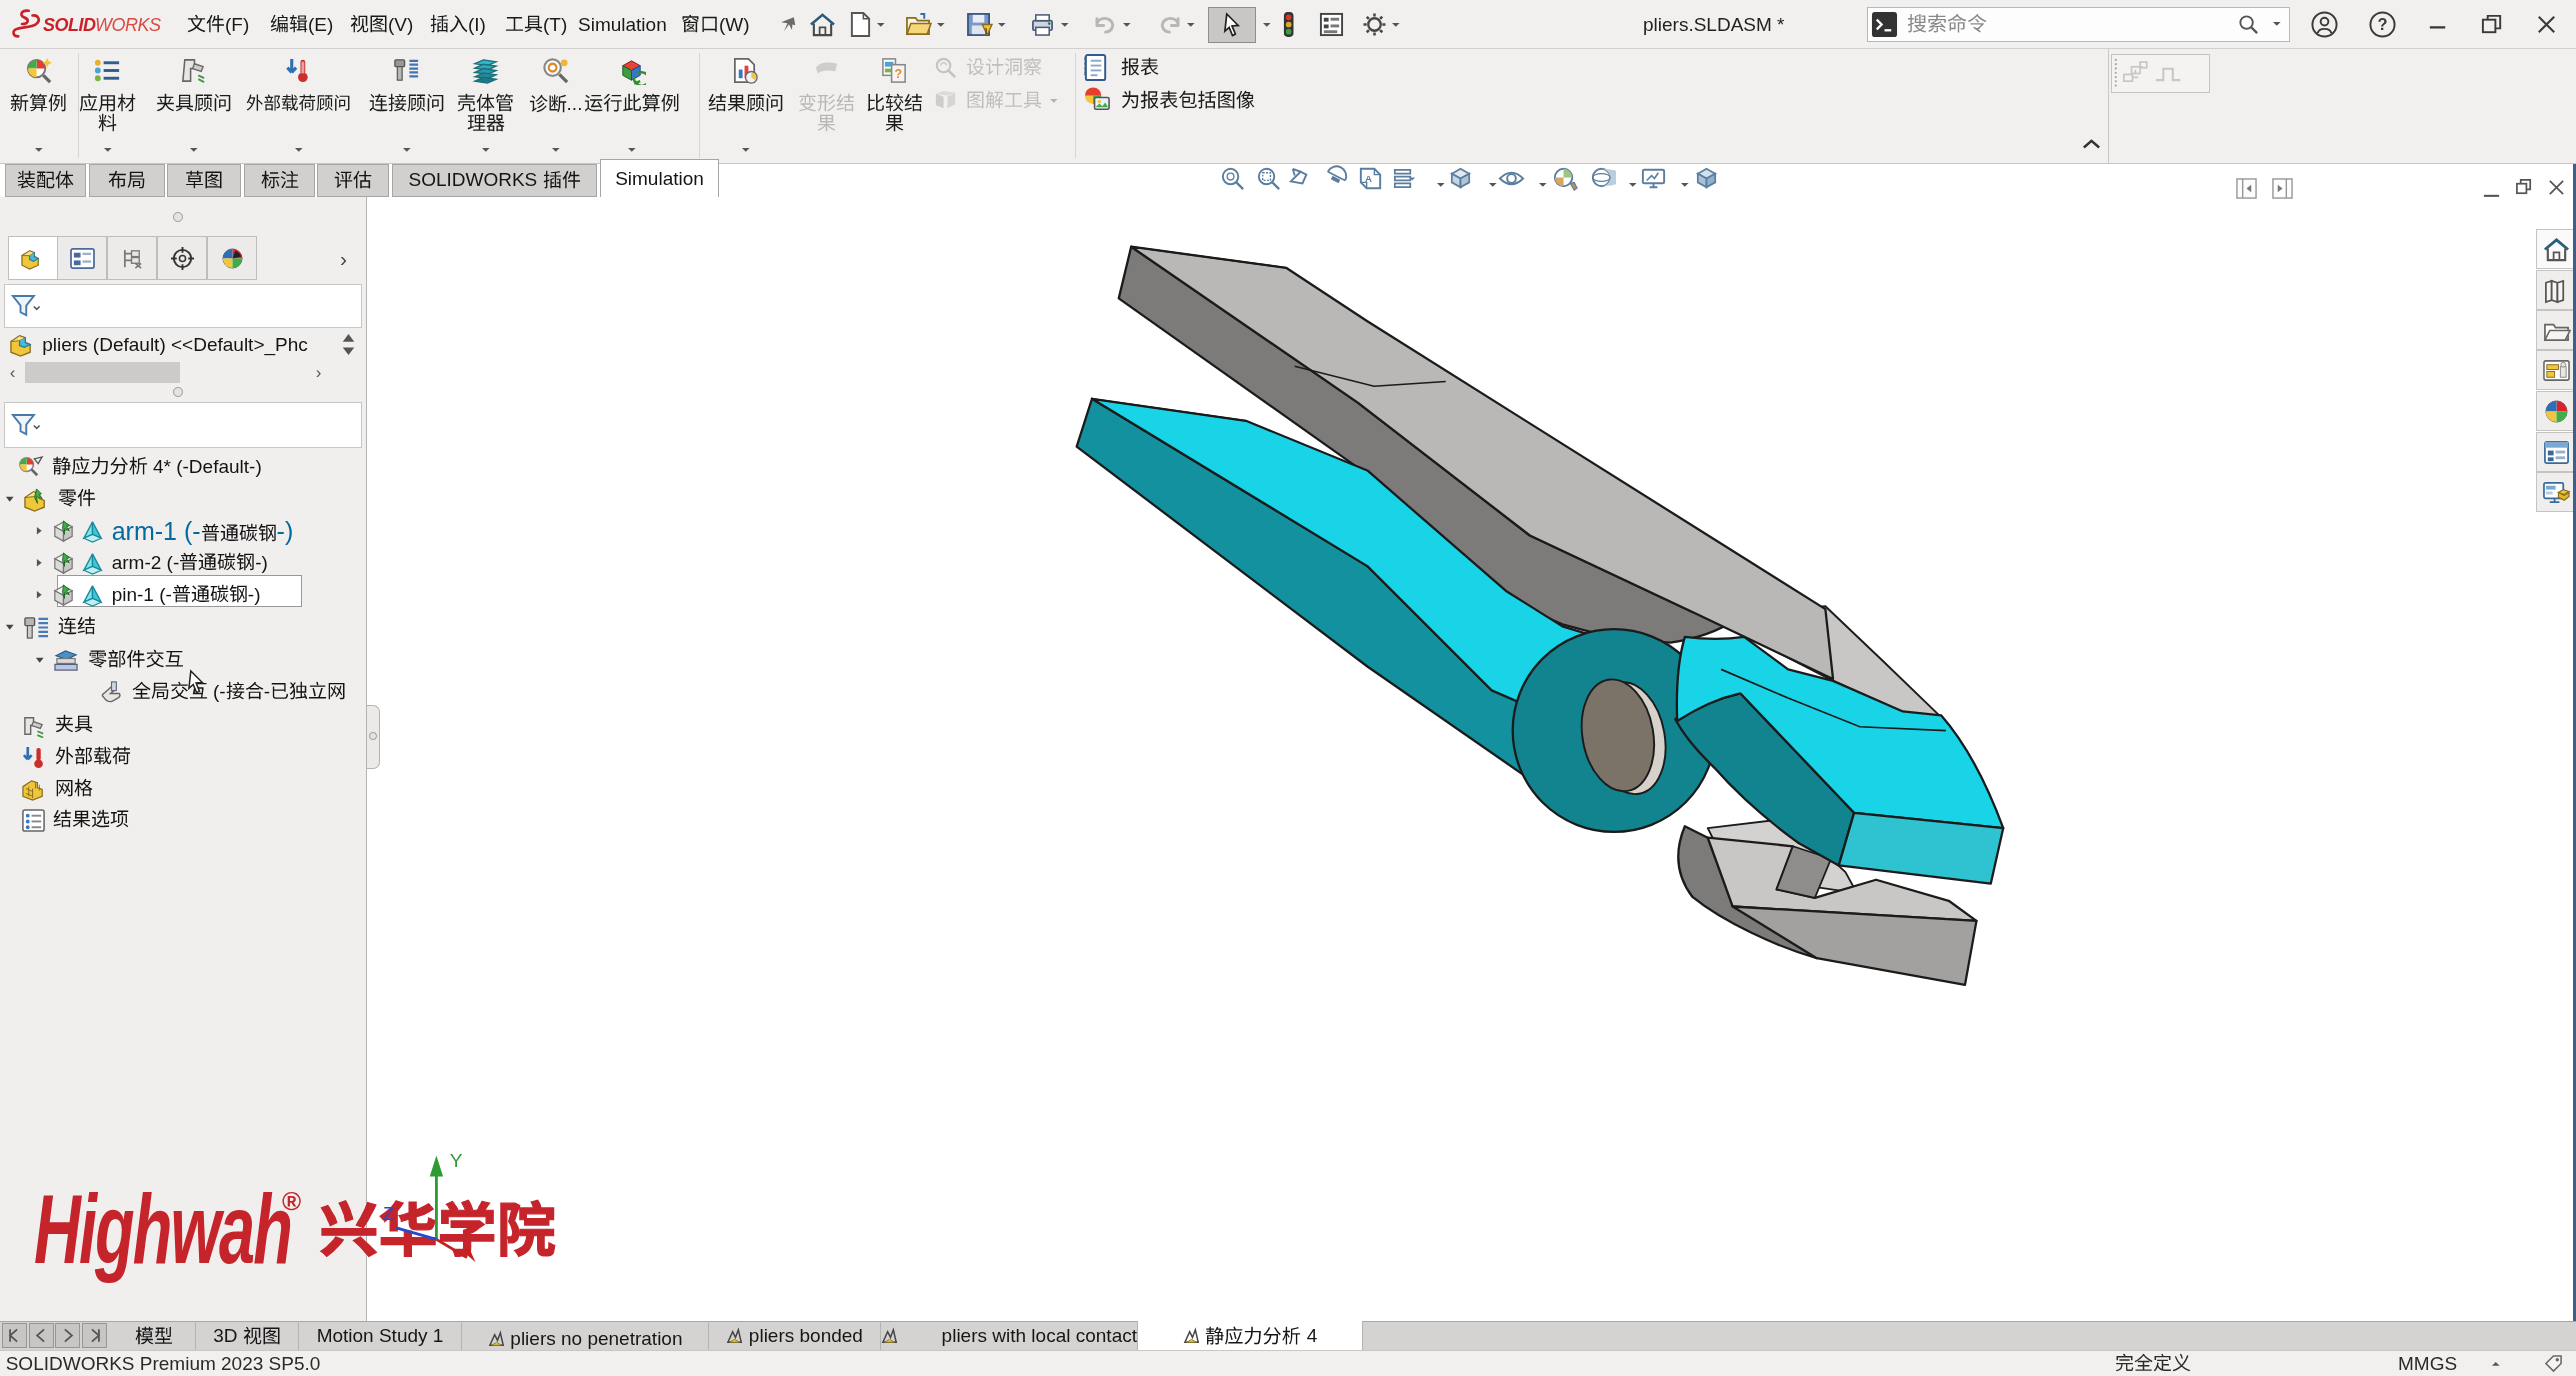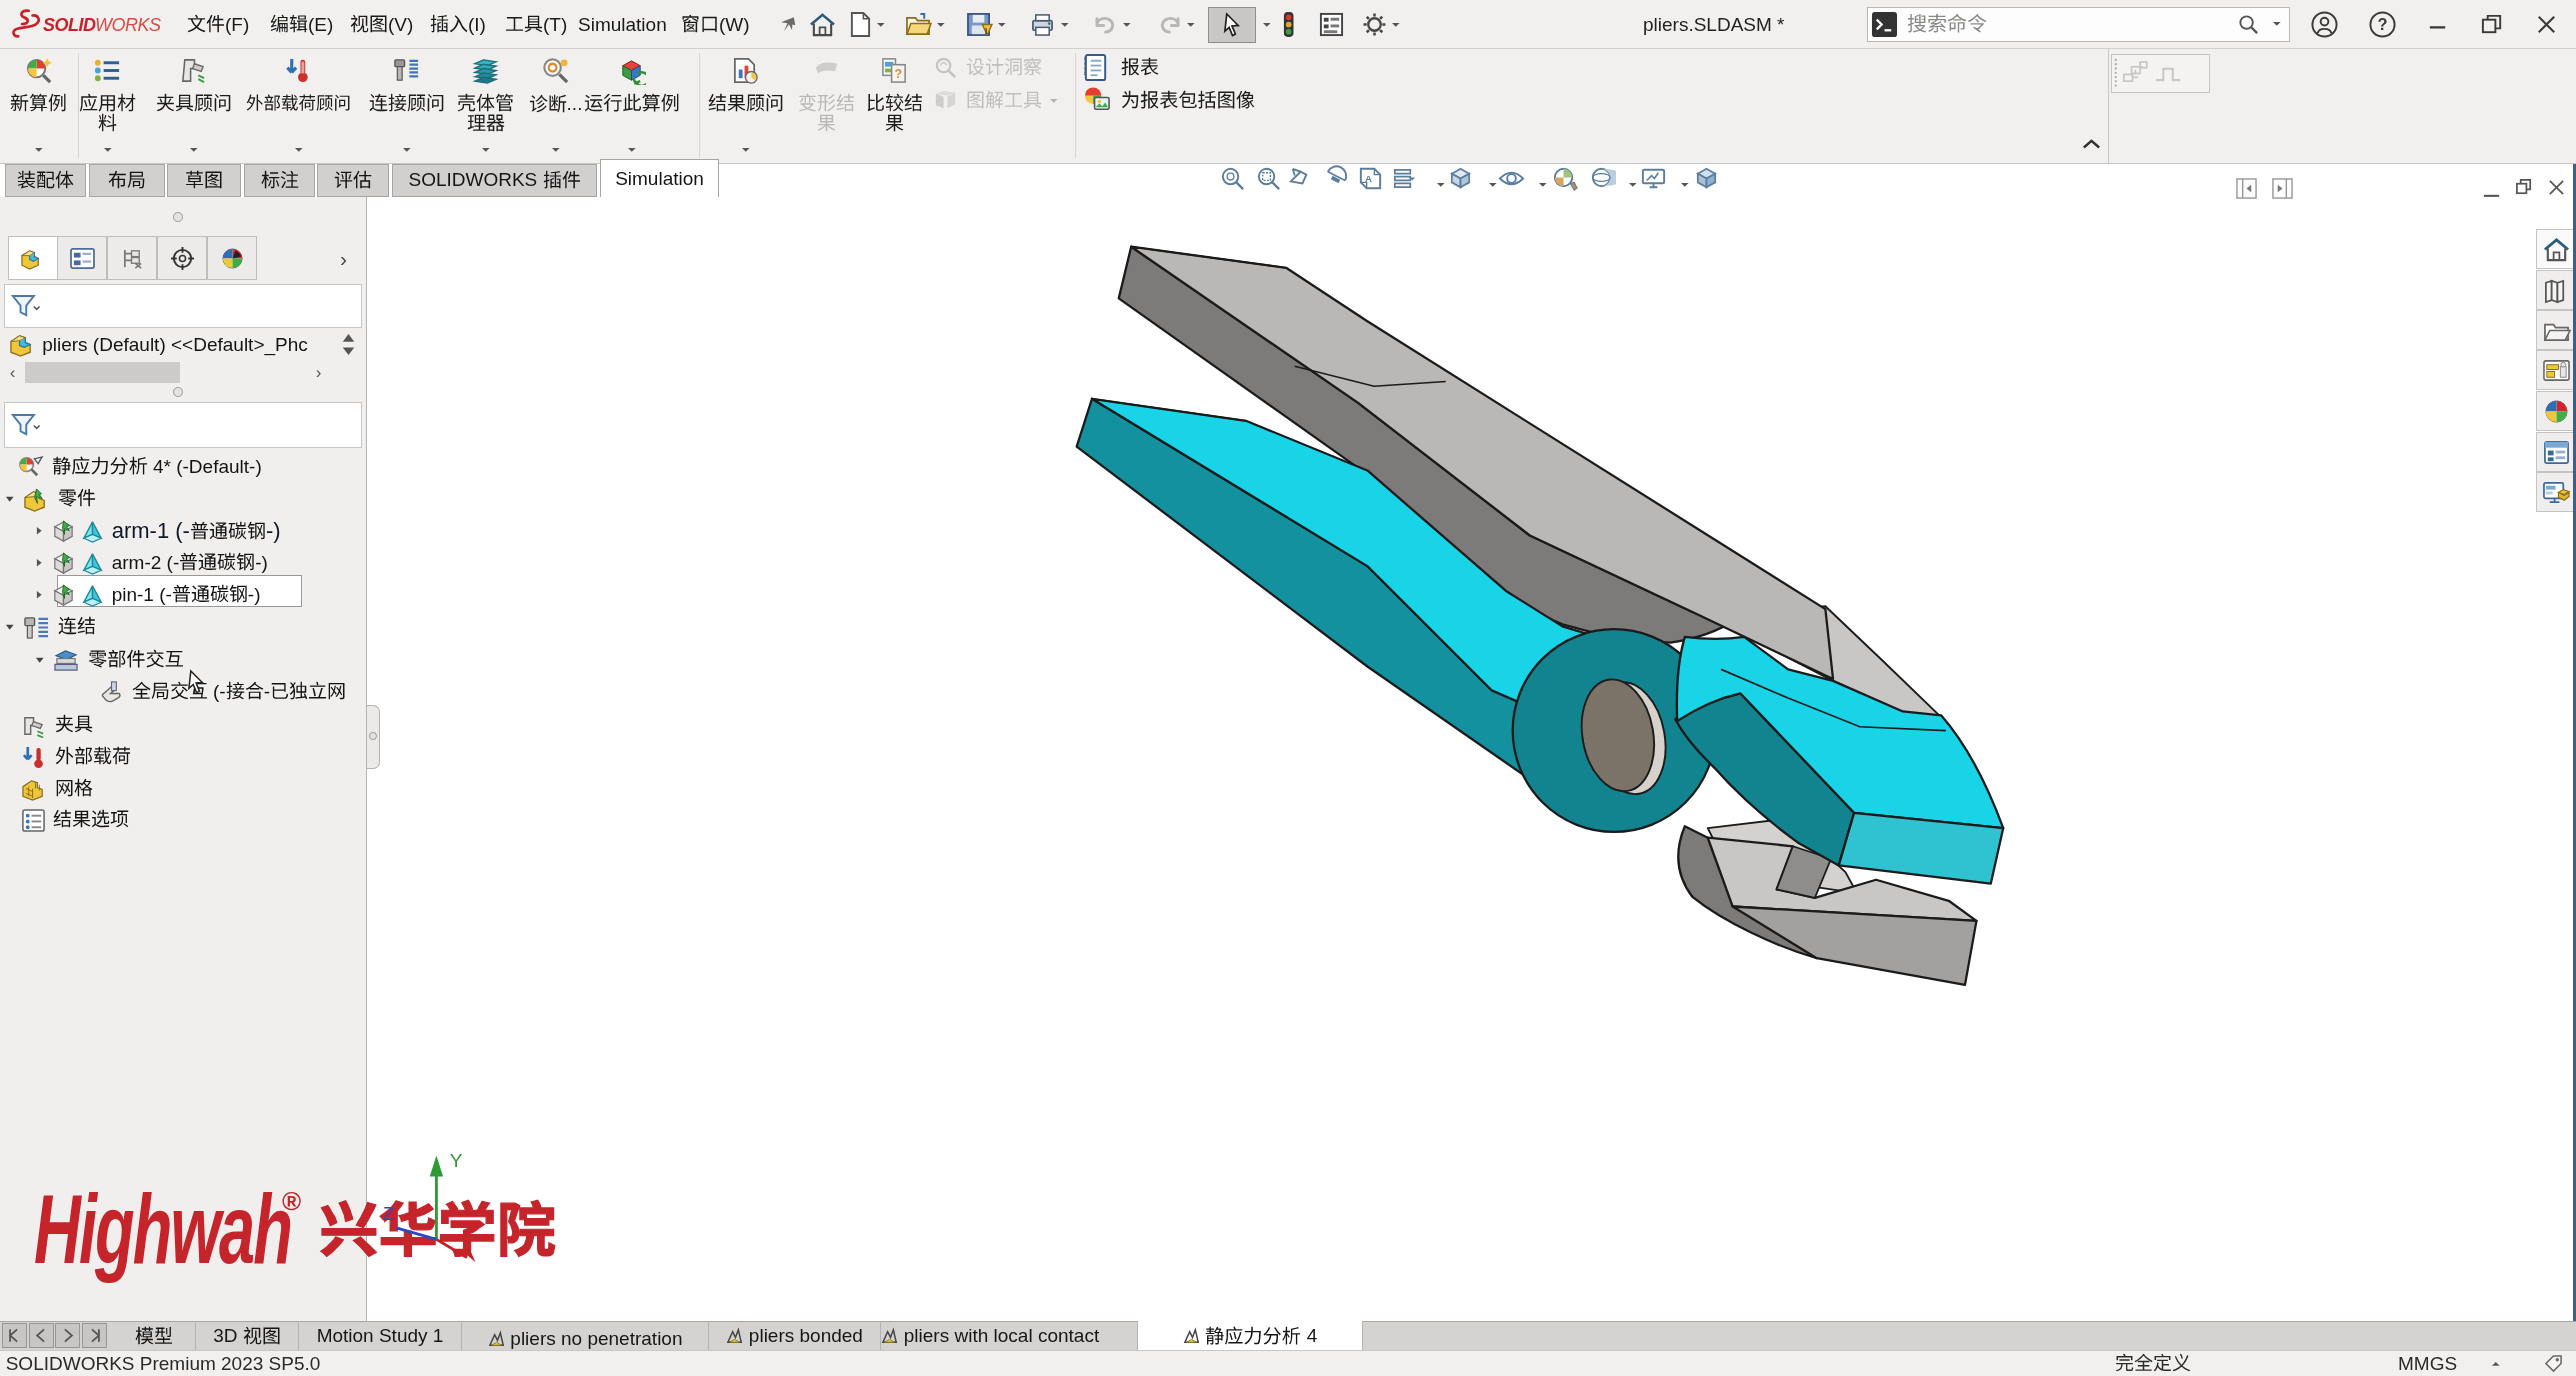--- a/index.html
+++ b/index.html
@@ -832,21 +832,21 @@
       <path d="M13 2 l6 5 -3 1 3 4 -5 -2 0 6 -2 -6 z" fill="#3fae49" stroke="#1e6a22" stroke-width="1"></path>
     </svg>
     <span style="width:4.8px"></span>
     <svg width="23" height="25" viewBox="0 0 24 26" style="">
       <path d="M12 3 L3 20 L12 16 Z" fill="#7ee4ef" stroke="#1a8a9a" stroke-width="1.4"></path>
       <path d="M12 3 L21 20 L12 16 Z" fill="#3ec8da" stroke="#1a8a9a" stroke-width="1.4"></path>
       <path d="M3 20 L12 16 L21 20 L12 24 Z" fill="#bdf0f6" stroke="#1a8a9a" stroke-width="1.2"></path>
     </svg>
     <span style="width:4.8px"></span>
     <span style="width:2.9px"></span>
-    <span style="font-size:22px;color:#0f172a;white-space:nowrap"><span>arm-1&nbsp;(-</span><svg style="vertical-align:-3.8px" width="76" height="20.7" viewBox="0 -88 400 108" fill="#141414">
+    <span style="font-size:25px;color:#0369a1;white-space:nowrap"><span>arm-1&nbsp;(-</span><svg style="vertical-align:-3.8px" width="76" height="20.7" viewBox="0 -88 400 108" fill="#141414">
         <use href="#c666e" x="0"></use>
         <use href="#c901a" x="100"></use>
         <use href="#c78b3" x="200"></use>
         <use href="#c94a2" x="300"></use>
       </svg><span>-)</span></span>
   </div>
 <div class="abs row" style="left:0;top:547px;height:32px;width:402px">
     <span style="width:34px"></span>
     <svg width="9.6" height="11.5" viewBox="0 0 10 12">
       <path d="M3 2 L8 6 L3 10 Z" fill="#555"></path>
@@ -1271,21 +1271,21 @@
     <span>pliers&nbsp;no&nbsp;penetration</span>
   </div>
 <div class="abs row" style="left:709px;top:1321px;width:172px;height:30px;justify-content:center;font-size:19px;color:#161616;border-right:1px solid #b5b3b2">
     <svg width="19" height="19" viewBox="0 0 20 20" style="">
       <path d="M2 16 L7 5 l3 6 3 -8 3 13 z" fill="none" stroke="#444" stroke-width="1.6"></path>
       <path d="M4 16 l5 -3 5 3 z" fill="#e8d24a" stroke="#8a7a1d" stroke-width="1"></path>
     </svg>
     <span style="width:3.8px"></span>
     <span>pliers&nbsp;bonded</span>
   </div>
-<div class="abs row" style="left:881px;top:1321px;width:257px;height:30px;justify-content:flex-start;font-size:19px;color:#161616;border-right:1px solid #b5b3b2">
+<div class="abs row" style="left:881px;top:1321px;width:257px;height:30px;justify-content:space-between;font-size:19px;color:#161616;border-right:1px solid #b5b3b2">
     <svg width="19" height="19" viewBox="0 0 20 20" style="">
       <path d="M2 16 L7 5 l3 6 3 -8 3 13 z" fill="none" stroke="#444" stroke-width="1.6"></path>
       <path d="M4 16 l5 -3 5 3 z" fill="#e8d24a" stroke="#8a7a1d" stroke-width="1"></path>
     </svg>
     <span style="width:3.8px"></span>
     <span>pliers&nbsp;with&nbsp;local&nbsp;contact</span>
   </div>
 <div class="abs row" style="left:1138px;top:1321px;width:225px;height:30px;background:#fff;justify-content:center;font-size:19px;color:#161616;border-right:1px solid #b5b3b2">
     <svg width="19" height="19" viewBox="0 0 20 20" style="">
       <path d="M2 16 L7 5 l3 6 3 -8 3 13 z" fill="none" stroke="#444" stroke-width="1.6"></path>

